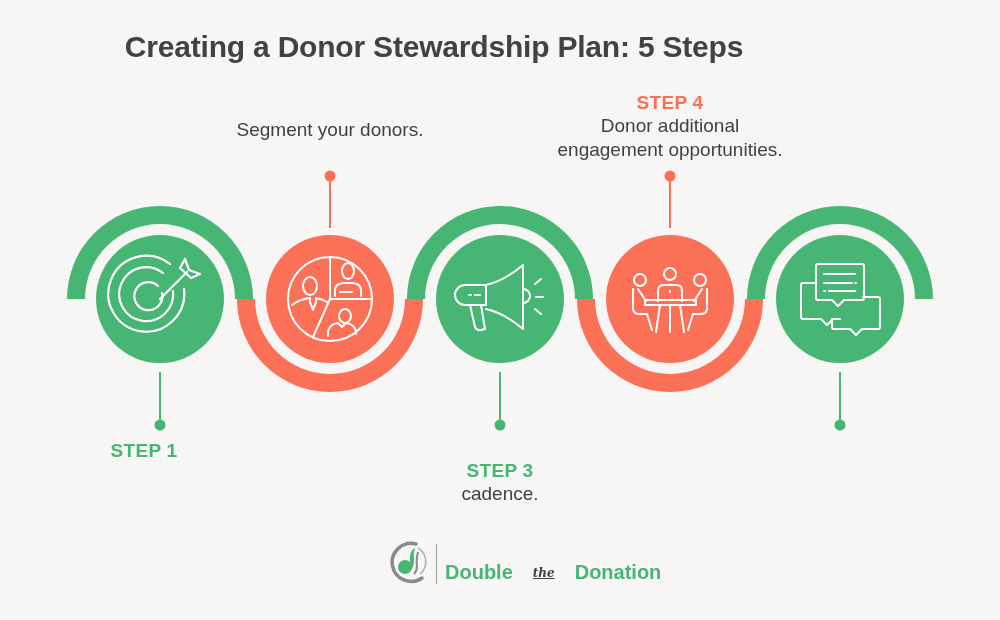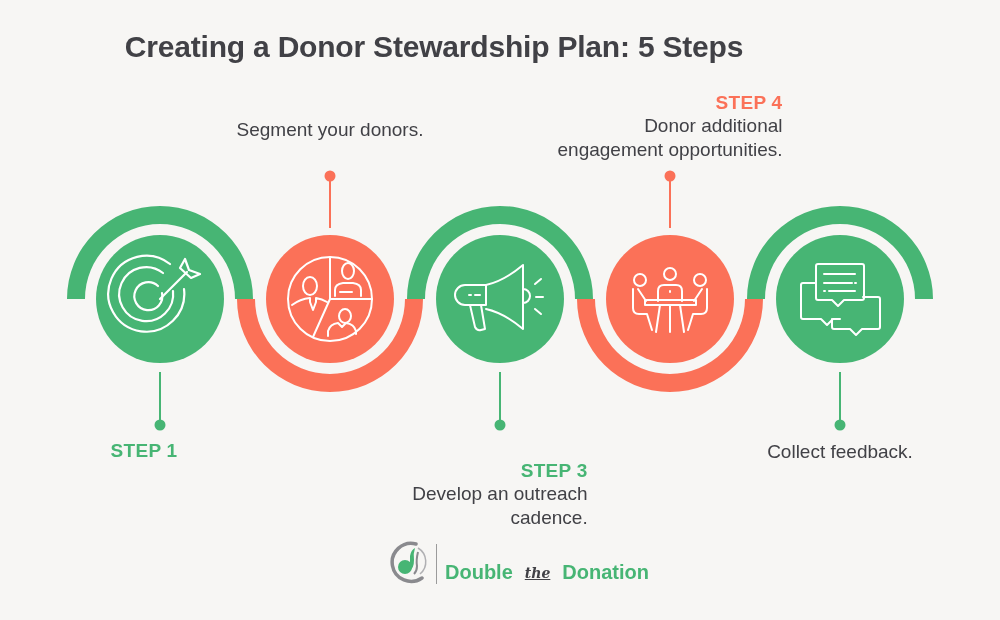--- a/index.html
+++ b/index.html
@@ -13,21 +13,21 @@
     .title {
       position: absolute; left: 0; top: 30px; width: 868px;
       text-align: center;
       font-size: 30px; font-weight: bold;
       color: #414146;
       letter-spacing: -0.2px;
     }
     #diagram { position: absolute; left: 0; top: 0; }
     .step-label {
       position: absolute;
-      text-align: right;
+      text-align: center;
       transform: translateX(-50%);
       white-space: nowrap;
     }
     .step-num {
       font-size: 19px; font-weight: bold; letter-spacing: 0.3px;
       line-height: 22px;
     }
     .step-text {
       font-size: 19px; color: #414146; line-height: 24px;
     }
@@ -39,21 +39,21 @@
     }
     .logo-divider {
       width: 1px; height: 40px; background: #9b9b9b; margin: 0 8px 0 6px;
     }
     .logo-text {
       font-size: 20px; font-weight: bold; color: #47b574;
       display: flex; align-items: center;
     }
     .logo-the {
       font-family: "DejaVu Serif", serif; font-style: italic;
-      font-size: 14px; color: #414146; margin: 0 12px;
+      font-size: 12px; color: #414146; margin: 0 20px;
       text-decoration: underline;
     }
   </style>
 </head>
 <body>
 
 <div class="title">Creating a Donor Stewardship Plan: 5 Steps</div>
 
 <svg id="diagram" width="1000" height="620" viewBox="0 0 1000 620">
 
@@ -166,32 +166,30 @@
 <div class="step-label" style="left:144px; top:440px;">
   <div class="step-num green">STEP 1</div>
 </div>
 
 <div class="step-label" style="left:330px; top:118px;">
   <div class="step-text">Segment your donors.</div>
 </div>
 
 <div class="step-label" style="left:500px; top:460px;">
   <div class="step-num green">STEP 3</div>
-  <div class="step-text">Develop an outreach</div>
   <div class="step-text">cadence.</div>
 </div>
 
 <div class="step-label" style="left:670px; top:92px;">
   <div class="step-num orange">STEP 4</div>
   <div class="step-text">Donor additional</div>
   <div class="step-text">engagement opportunities.</div>
 </div>
 
 <div class="step-label" style="left:840px; top:440px;">
-  <div class="step-text">Collect feedback.</div>
 </div>
 
 <div class="logo">
   <svg width="44" height="44" viewBox="0 0 44 44">
     <path d="M 30 4 A 19 19 0 1 0 36 38" fill="none" stroke="#8a8a8e" stroke-width="3.5" stroke-linecap="round"></path>
     <path d="M 32 8 A 16 16 0 0 1 34 34" fill="none" stroke="#b0b0b3" stroke-width="1.5"></path>
     <circle cx="19" cy="27" r="7" fill="#47b574"></circle>
     <path d="M 24 27 L 24 16 Q 25 10 29 8 Q 27 14 28 20 Q 28 28 24 30 Z" fill="#47b574"></path>
     <path d="M 32 12 Q 30 20 31 26 Q 31 31 28 34" fill="none" stroke="#8a8a8e" stroke-width="2"></path>
   </svg>

